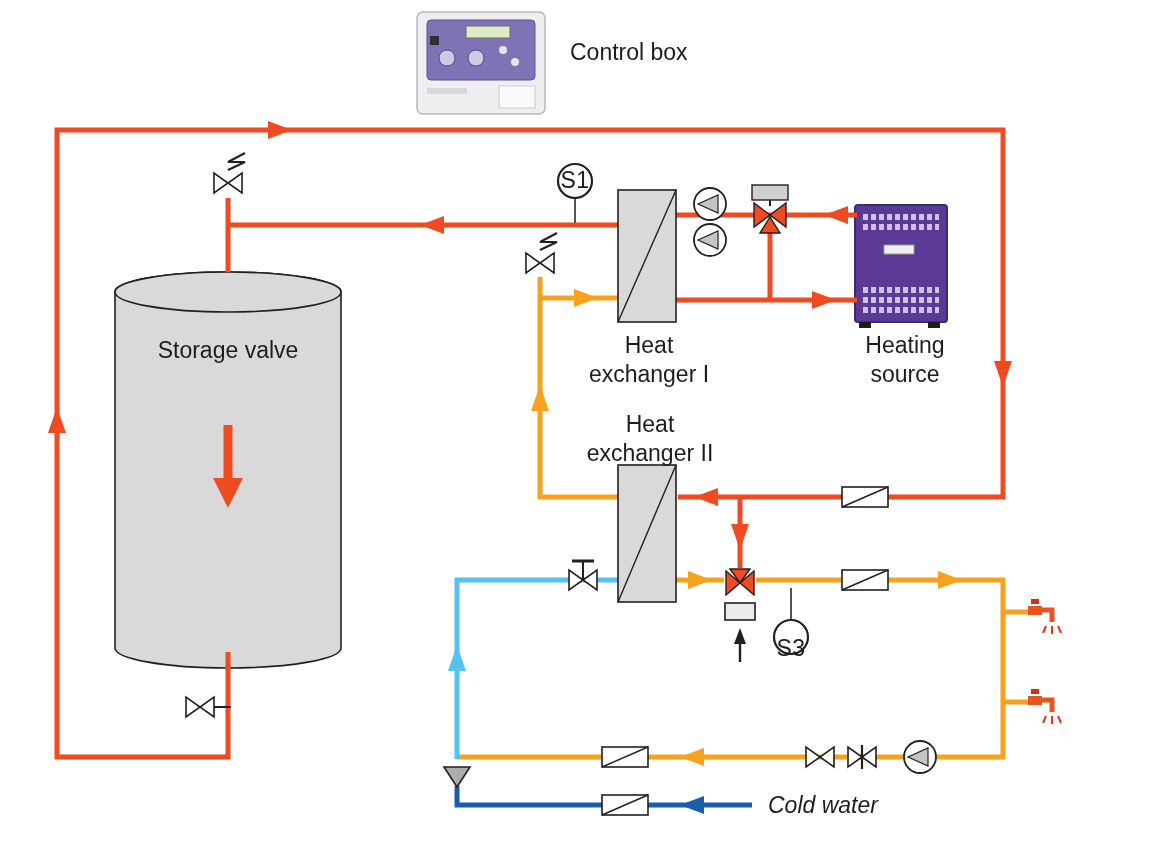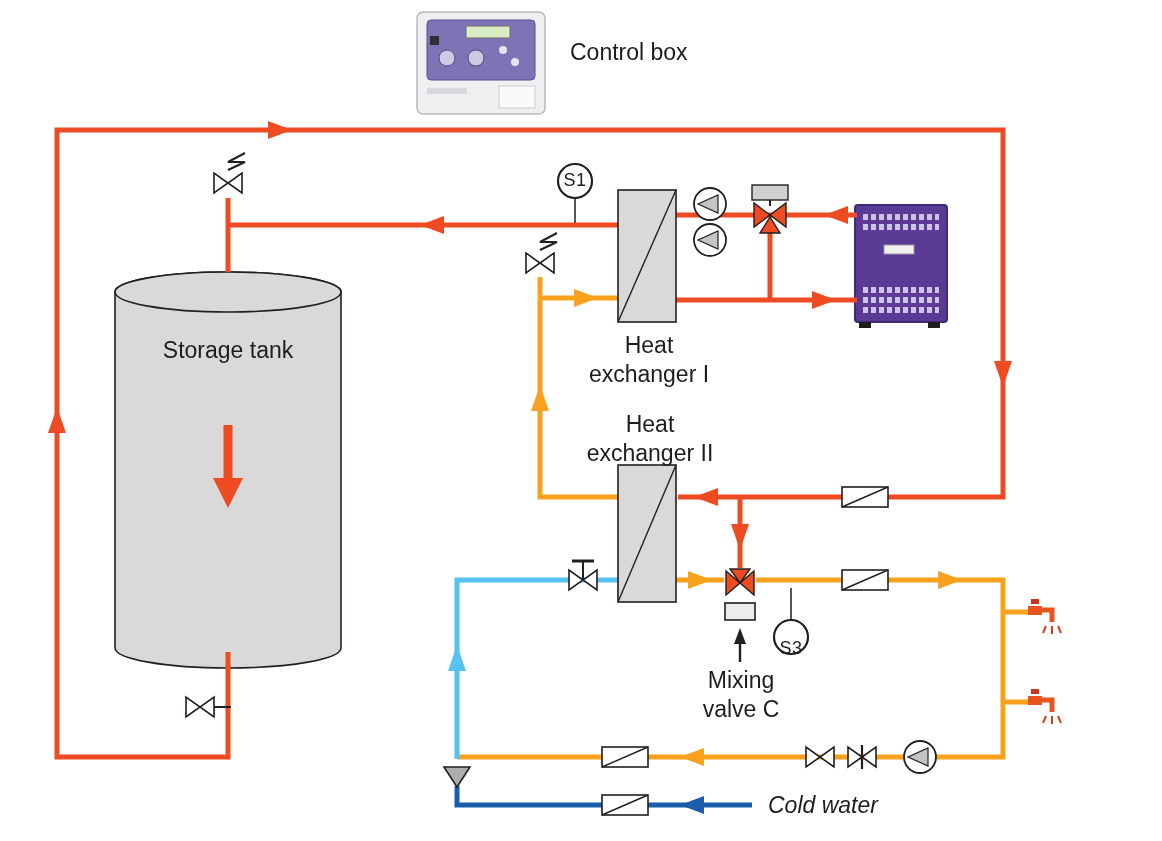--- a/index.html
+++ b/index.html
@@ -16,21 +16,21 @@
     position:relative;width:1100px;height:841px;background:#ffffff;
     font-family:"Liberation Sans",sans-serif;overflow:hidden;
   }
   .stage svg{position:absolute;left:0;top:0;}
   .lbl{
     position:absolute;color:#1d1d1b;font-size:23px;line-height:1.28;
     white-space:nowrap;
   }
   .lbl.center{transform:translateX(-50%);text-align:center;}
   .lbl.sensor{
-    font-size:18px;transform:translate(-50%,-50%);font-weight:400;
+    font-size:23px;transform:translate(-50%,-50%);font-weight:400;
     letter-spacing:0.5px;
   }
 </style>
 </head>
 <body>
 
 <div class="stage">
 
 <svg width="1162" height="841" viewBox="0 0 1162 841">
 
@@ -237,38 +237,38 @@
   <g>
     <line x1="791" y1="588" x2="791" y2="619" stroke="#555555" stroke-width="2"></line>
     <circle cx="791" cy="637" r="17" fill="#ffffff" stroke="var(--ink)" stroke-width="2.2"></circle>
   </g>
 
 </svg>
 
 <div class="lbl" style="left:570px;top:38px;">Control box</div>
 
 <div class="lbl center" style="left:228px;top:336px;">
-  <span>Storage tank</span><br>
+  <span>Storage valve</span><br>
 </div>
 
 <div class="lbl center" style="left:649px;top:331px;">
   <span>Heat</span><br>
   <span>exchanger I</span>
 </div>
 
+<div class="lbl center" style="left:905px;top:331px;">
+  <span>Heating</span><br>
+  <span>source</span>
+</div>
 
 <div class="lbl center" style="left:650px;top:410px;">
   <span>Heat</span><br>
   <span>exchanger II</span>
 </div>
 
-<div class="lbl center" style="left:741px;top:666px;">
-  <span>Mixing</span><br>
-  <span>valve C</span>
-</div>
 
 <div class="lbl" style="left:768px;top:791px;font-style:italic;">Cold water</div>
 
 <div class="lbl sensor" style="left:575px;top:181px;">S1</div>
 
 <div class="lbl sensor" style="left:791px;top:649px;">S3</div>
 
 </div>
 
 </body></html>

